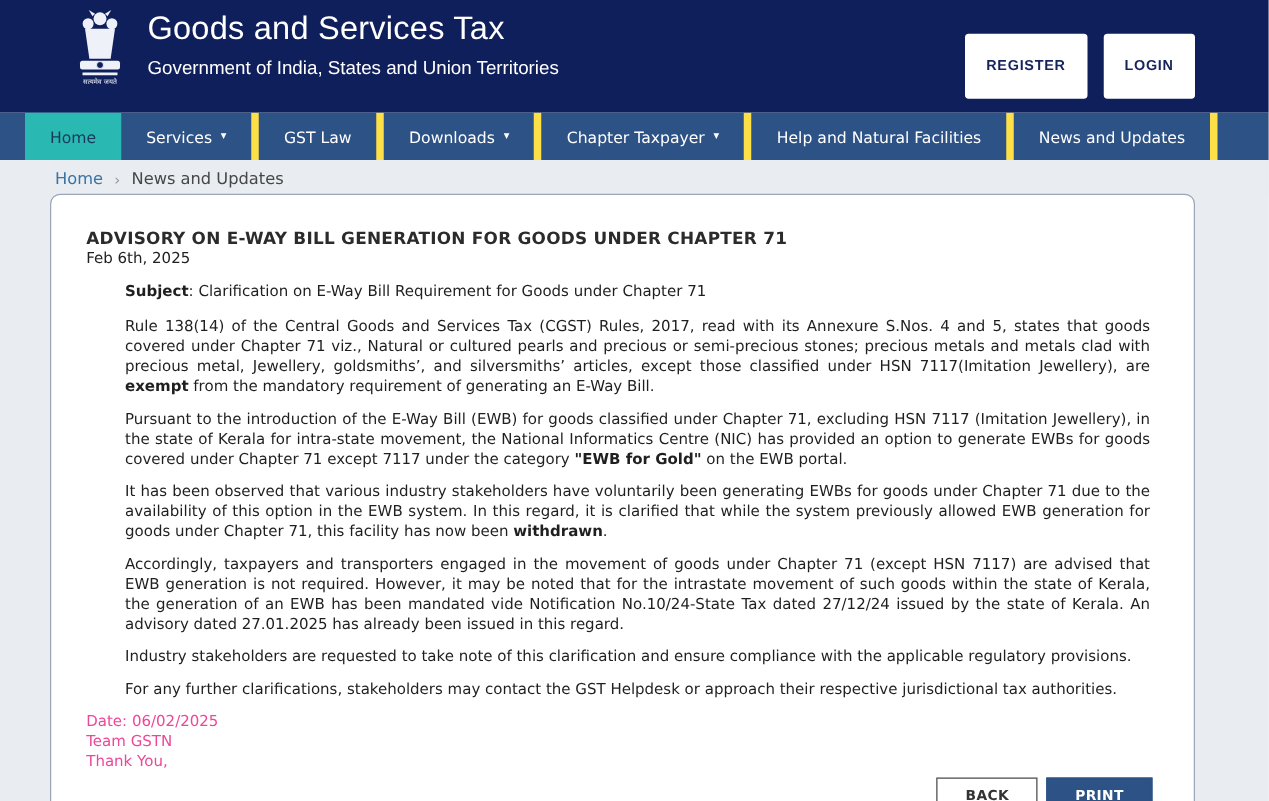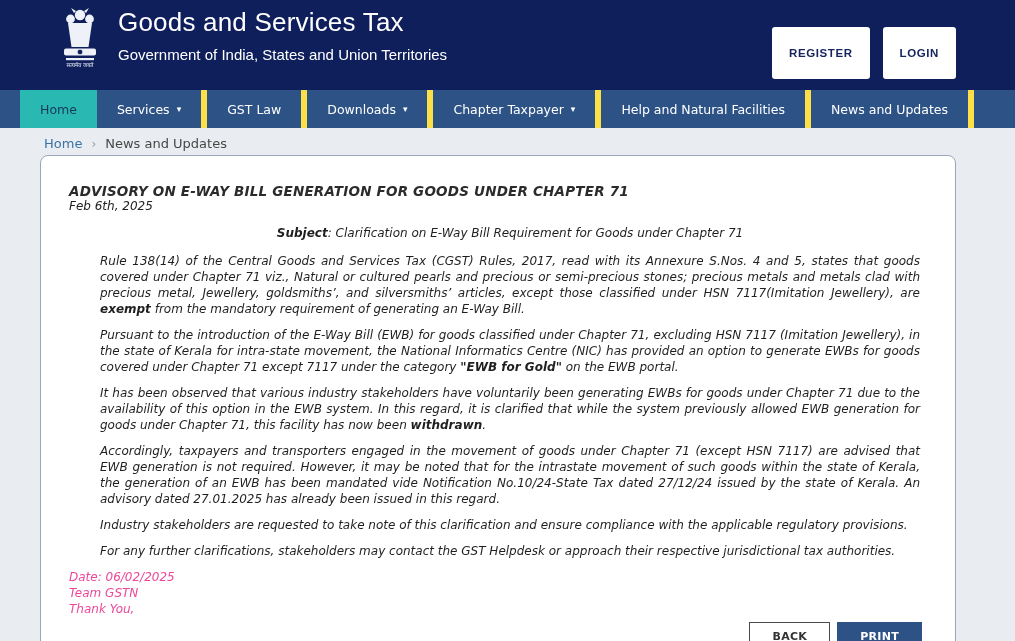--- a/index.html
+++ b/index.html
@@ -39,26 +39,26 @@
   .breadcrumb { height:31px; display:flex; align-items:center; padding-left:44px; font-size:13px; gap:9px; background:#e9edf1; }
   .crumb-home { color:#3a72a4; cursor:pointer; text-decoration:none; }
   .crumb-sep { color:#9a9a9a; font-size:12px; }
   .crumb-cur { color:#474747; }
 
   
   .card {
     position:absolute; left:40px; top:155px; width:916px; height:540px;
     background:#ffffff; border:1px solid #9aa7b8; border-radius:8px 8px 0 0;
   }
-  .card-inner { padding:27px 35px 0 28px;font-style:italic; }
+  .card-inner { padding:27px 35px 0 28px; }
   .article-title { font-size:13.5px; font-weight:bold; color:#2b2b2b; letter-spacing:0.2px; font-family:"DejaVu Sans", sans-serif; }
   .article-date { font-size:12px; color:#222222; }
   .paras { margin-left:31px; margin-top:12px; }
   .para { font-size:12px; line-height:16px; color:#1f1f1f; text-align:justify; margin-bottom:10px; }
-  .para.no-justify { text-align:center; margin-bottom:12px; }
+  .para.no-justify { text-align:left; margin-bottom:12px; }
   .footer-block { font-size:12px; line-height:16px; color:#ec4899; margin-top:6px; }
   .actions { position:absolute; top:466px; right:33px; display:flex; gap:7px; }
   .btn-back {
     background:#ffffff; border:1px solid #4a4a4a; color:#333333;
     font-size:11px; font-weight:bold; padding:7px 22px; cursor:pointer;
     font-family:"DejaVu Sans", sans-serif; letter-spacing:0.3px;
   }
   .btn-print {
     background:#2d5286; border:1px solid #2d5286; color:#ffffff;
     font-size:11px; font-weight:bold; padding:7px 22px; cursor:pointer;

